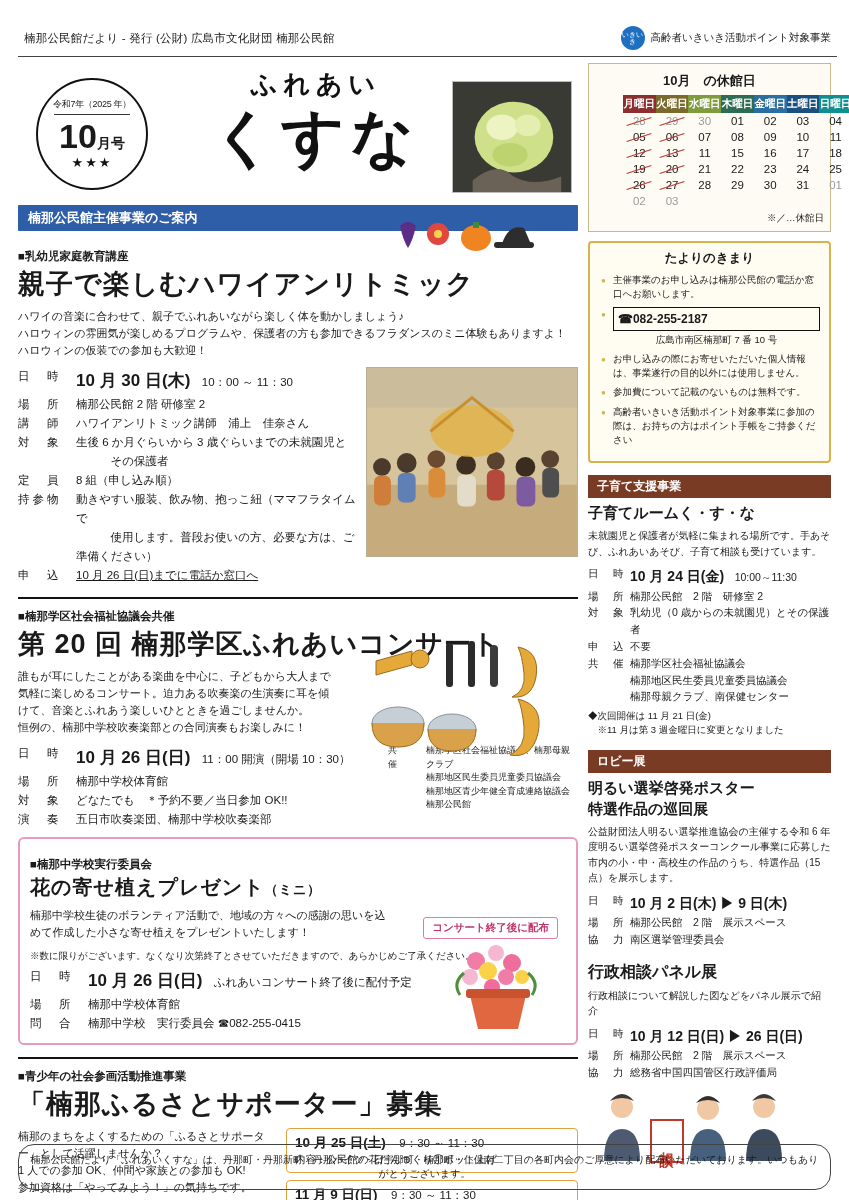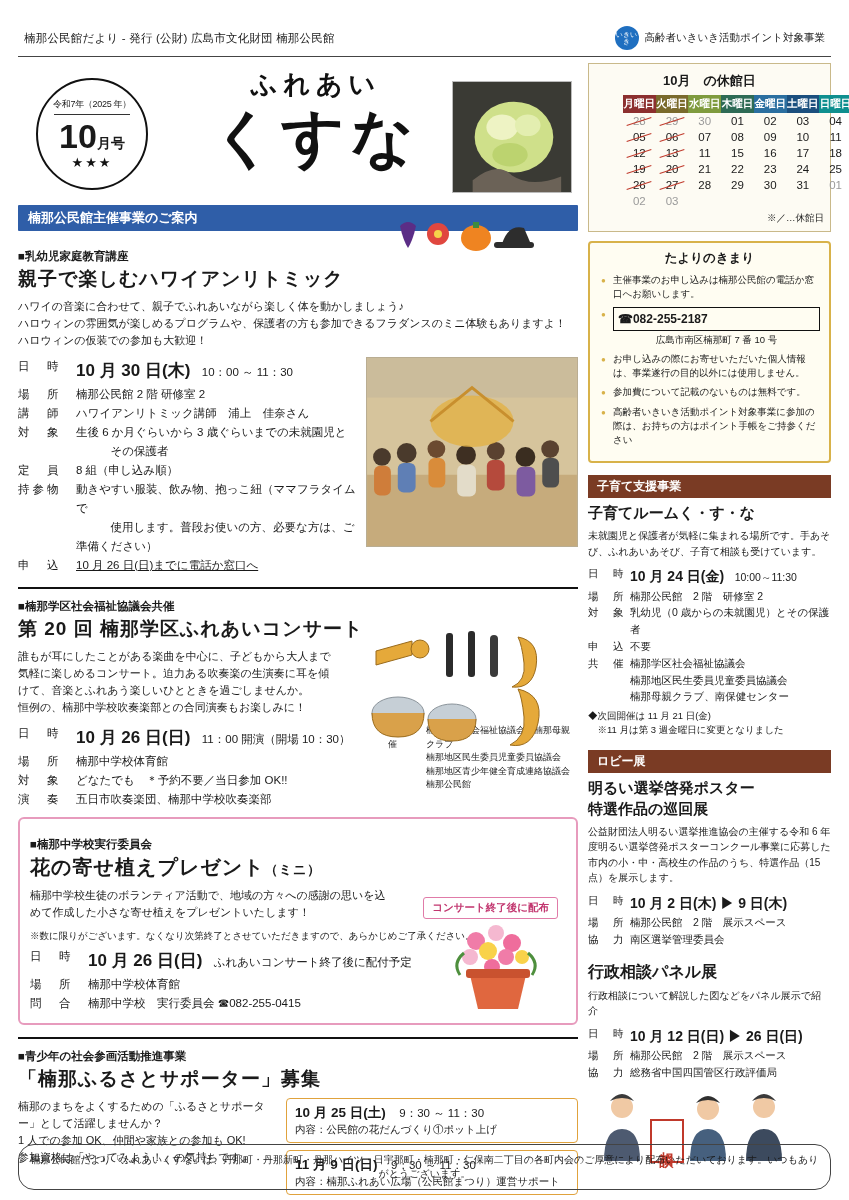--- a/index.html
+++ b/index.html
@@ -7,21 +7,21 @@
   body {
     width: 849px; height: 1200px;
     background: #ffffff;
     font-family: "Liberation Sans", sans-serif;
     color: #1a1a1a;
     position: relative;
     overflow: hidden;
   }
   .page {
     position: absolute; inset: 0;
-    padding: 22px 18px 10px 18px;
+    padding: 22px 12px 10px 18px;
   }
   
   .topbar {
     display:flex; align-items:center; justify-content:space-between;
     font-size: 11px; color:#222; padding: 4px 6px 6px 6px;
   }
   .topbar .left { font-size: 11.5px; letter-spacing:0.2px; }
   .topbar .right { display:flex; align-items:center; gap:6px; font-size:10.5px;}
   .pt-badge {
     width:24px;height:24px;border-radius:50%;background:#1f6fc0;color:#fff;
@@ -61,21 +61,21 @@
   .leafimg{position:absolute;inset:0;}
 
   
   .barhead {
     background:#2f5ea8; color:#fff; font-size:13px; font-weight:bold;
     padding:4px 10px; margin: 6px 0 8px;
     display:inline-block; width:100%;
     border-radius:1px;
   }
   .minihead { font-size:11.5px; font-weight:bold; margin: 10px 0 2px; }
-  .evt-title { font-size:19px; font-weight:bold; letter-spacing:1px; margin:2px 0 6px; }
+  .evt-title { font-size:27px; font-weight:bold; letter-spacing:1px; margin:2px 0 6px; }
   .evt-title.sm { font-size:20px; }
   .lead { font-size:11px; line-height:1.55; margin:0 0 8px; }
   .rowlist { font-size:11.5px; line-height:1.65; }
   .rowlist .r { display:flex; }
   .rowlist .k { width:58px; flex:0 0 58px; letter-spacing:3px;}
   .rowlist .v { flex:1; }
   .big { font-size:17px; font-weight:bold; }
   .ul { text-decoration: underline; }
   .divider { border:0;border-top:2px solid #111; margin:12px 0 4px; }
 

